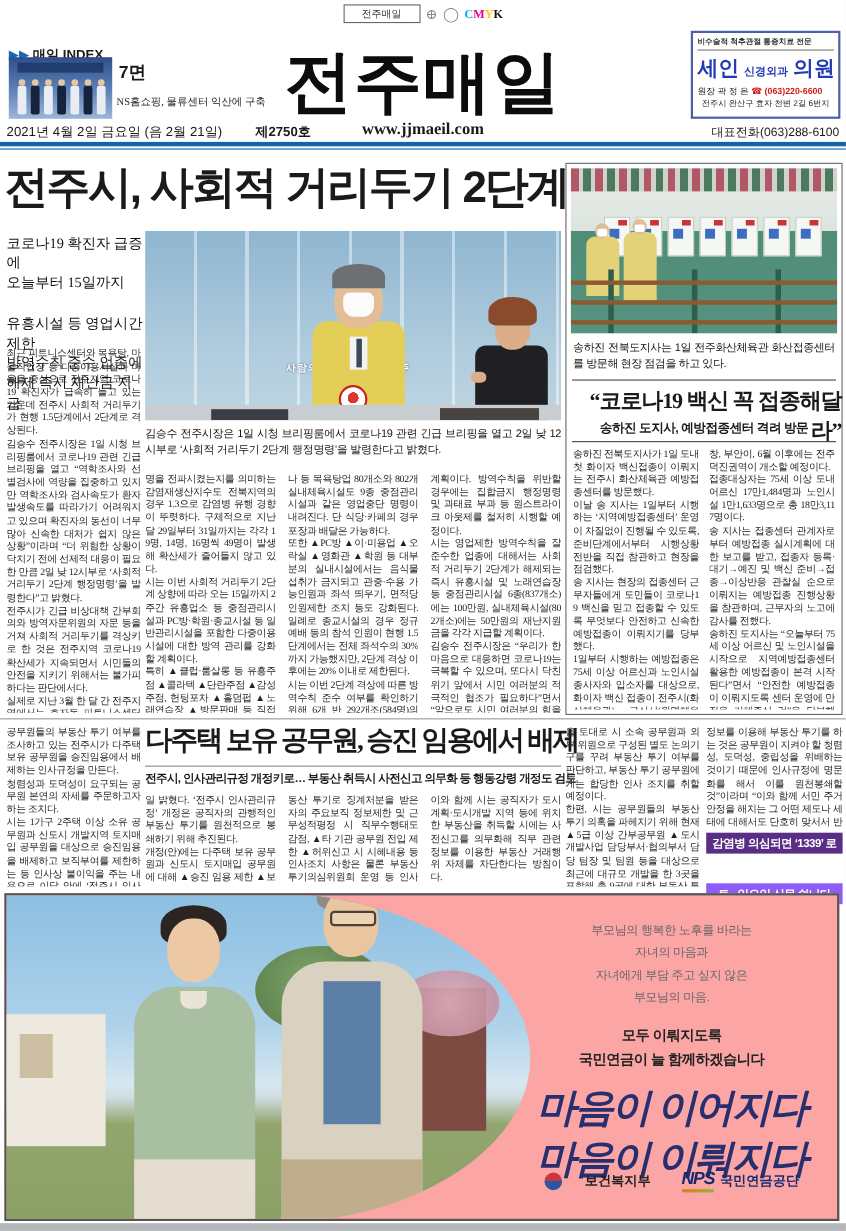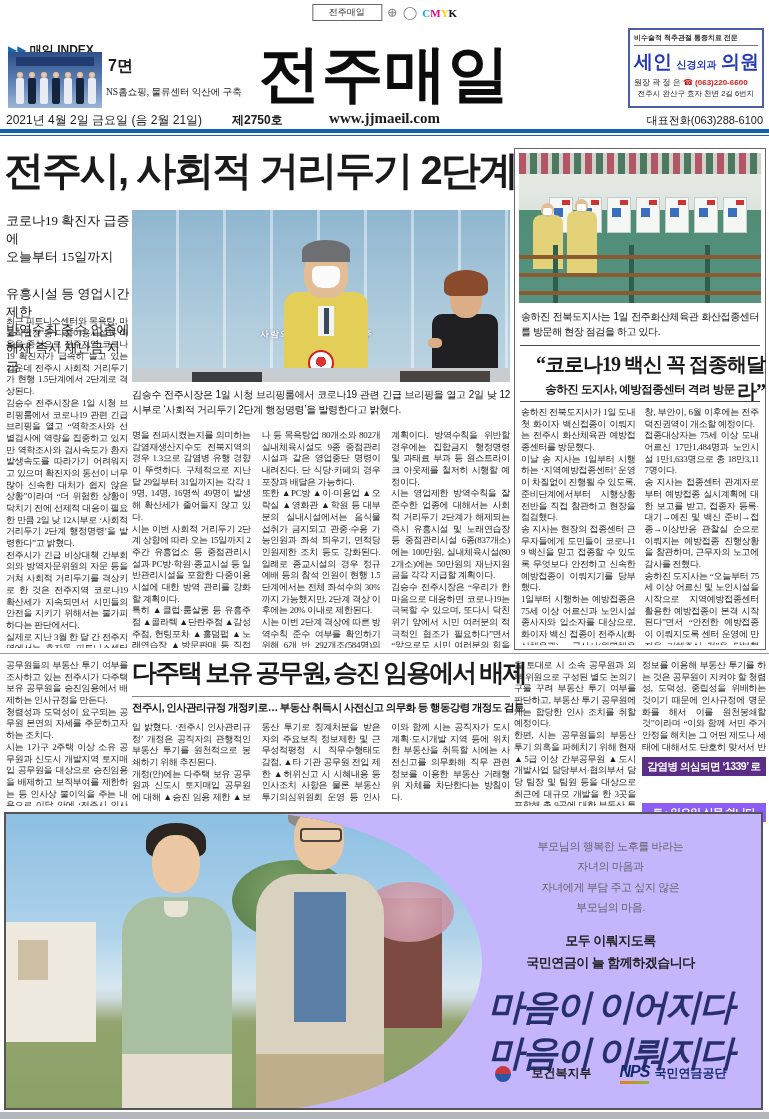--- a/index.html
+++ b/index.html
@@ -121,21 +121,21 @@
   .o-cols>div{flex:1;height:100%;}
   .o-col5{top:660px;left:514px;width:122px;height:146px;}
   .o-col6{top:660px;left:642px;width:124px;height:94px;}
   .nbox{left:642px;width:124px;height:19px;color:#fff;font-size:10.5px;font-weight:bold;
       font-family:"Liberation Sans","DejaVu Sans",sans-serif;display:flex;align-items:center;
       justify-content:center;letter-spacing:-0.5px;}
   .nbox.purple{top:757px;background:#5a2d87;}
   .nbox.blue{top:803px;background:#8b5cf6;}
   
   .ad{top:812px;left:4px;width:759px;height:298px;border:2px solid #555;box-sizing:border-box;
-      overflow:hidden;background:#c4b5fd;}
+      overflow:hidden;background:#fca5a5;}
   .ad-photo{position:absolute;left:-2px;top:-2px;width:478px;height:300px;overflow:hidden;
       border-radius:0 52% 52% 0 / 0 52% 52% 0;
       background:linear-gradient(180deg,#8cbfe2 0%,#aed2ea 40%,#d7e7f0 58%,#cfdce0 62%,#93a56e 70%,#8aa065 100%);}
   .house-l{position:absolute;left:0;bottom:70px;width:92px;height:120px;background:#ede9de;}
   .house-l:after{content:"";position:absolute;left:14px;top:18px;width:30px;height:40px;background:#cdbfa4;}
   .house-r{position:absolute;right:40px;bottom:84px;width:130px;height:130px;background:#7c4a40;}
   .house-r:after{content:"";position:absolute;left:12px;top:14px;width:26px;height:34px;background:#3a2a26;}
   .tree{position:absolute;right:130px;top:48px;width:120px;height:80px;border-radius:50%;
       background:radial-gradient(circle at 40% 40%,#7da268,#5c7f4c 70%);}
   .blossom{position:absolute;right:28px;top:70px;width:90px;height:60px;border-radius:50%;

